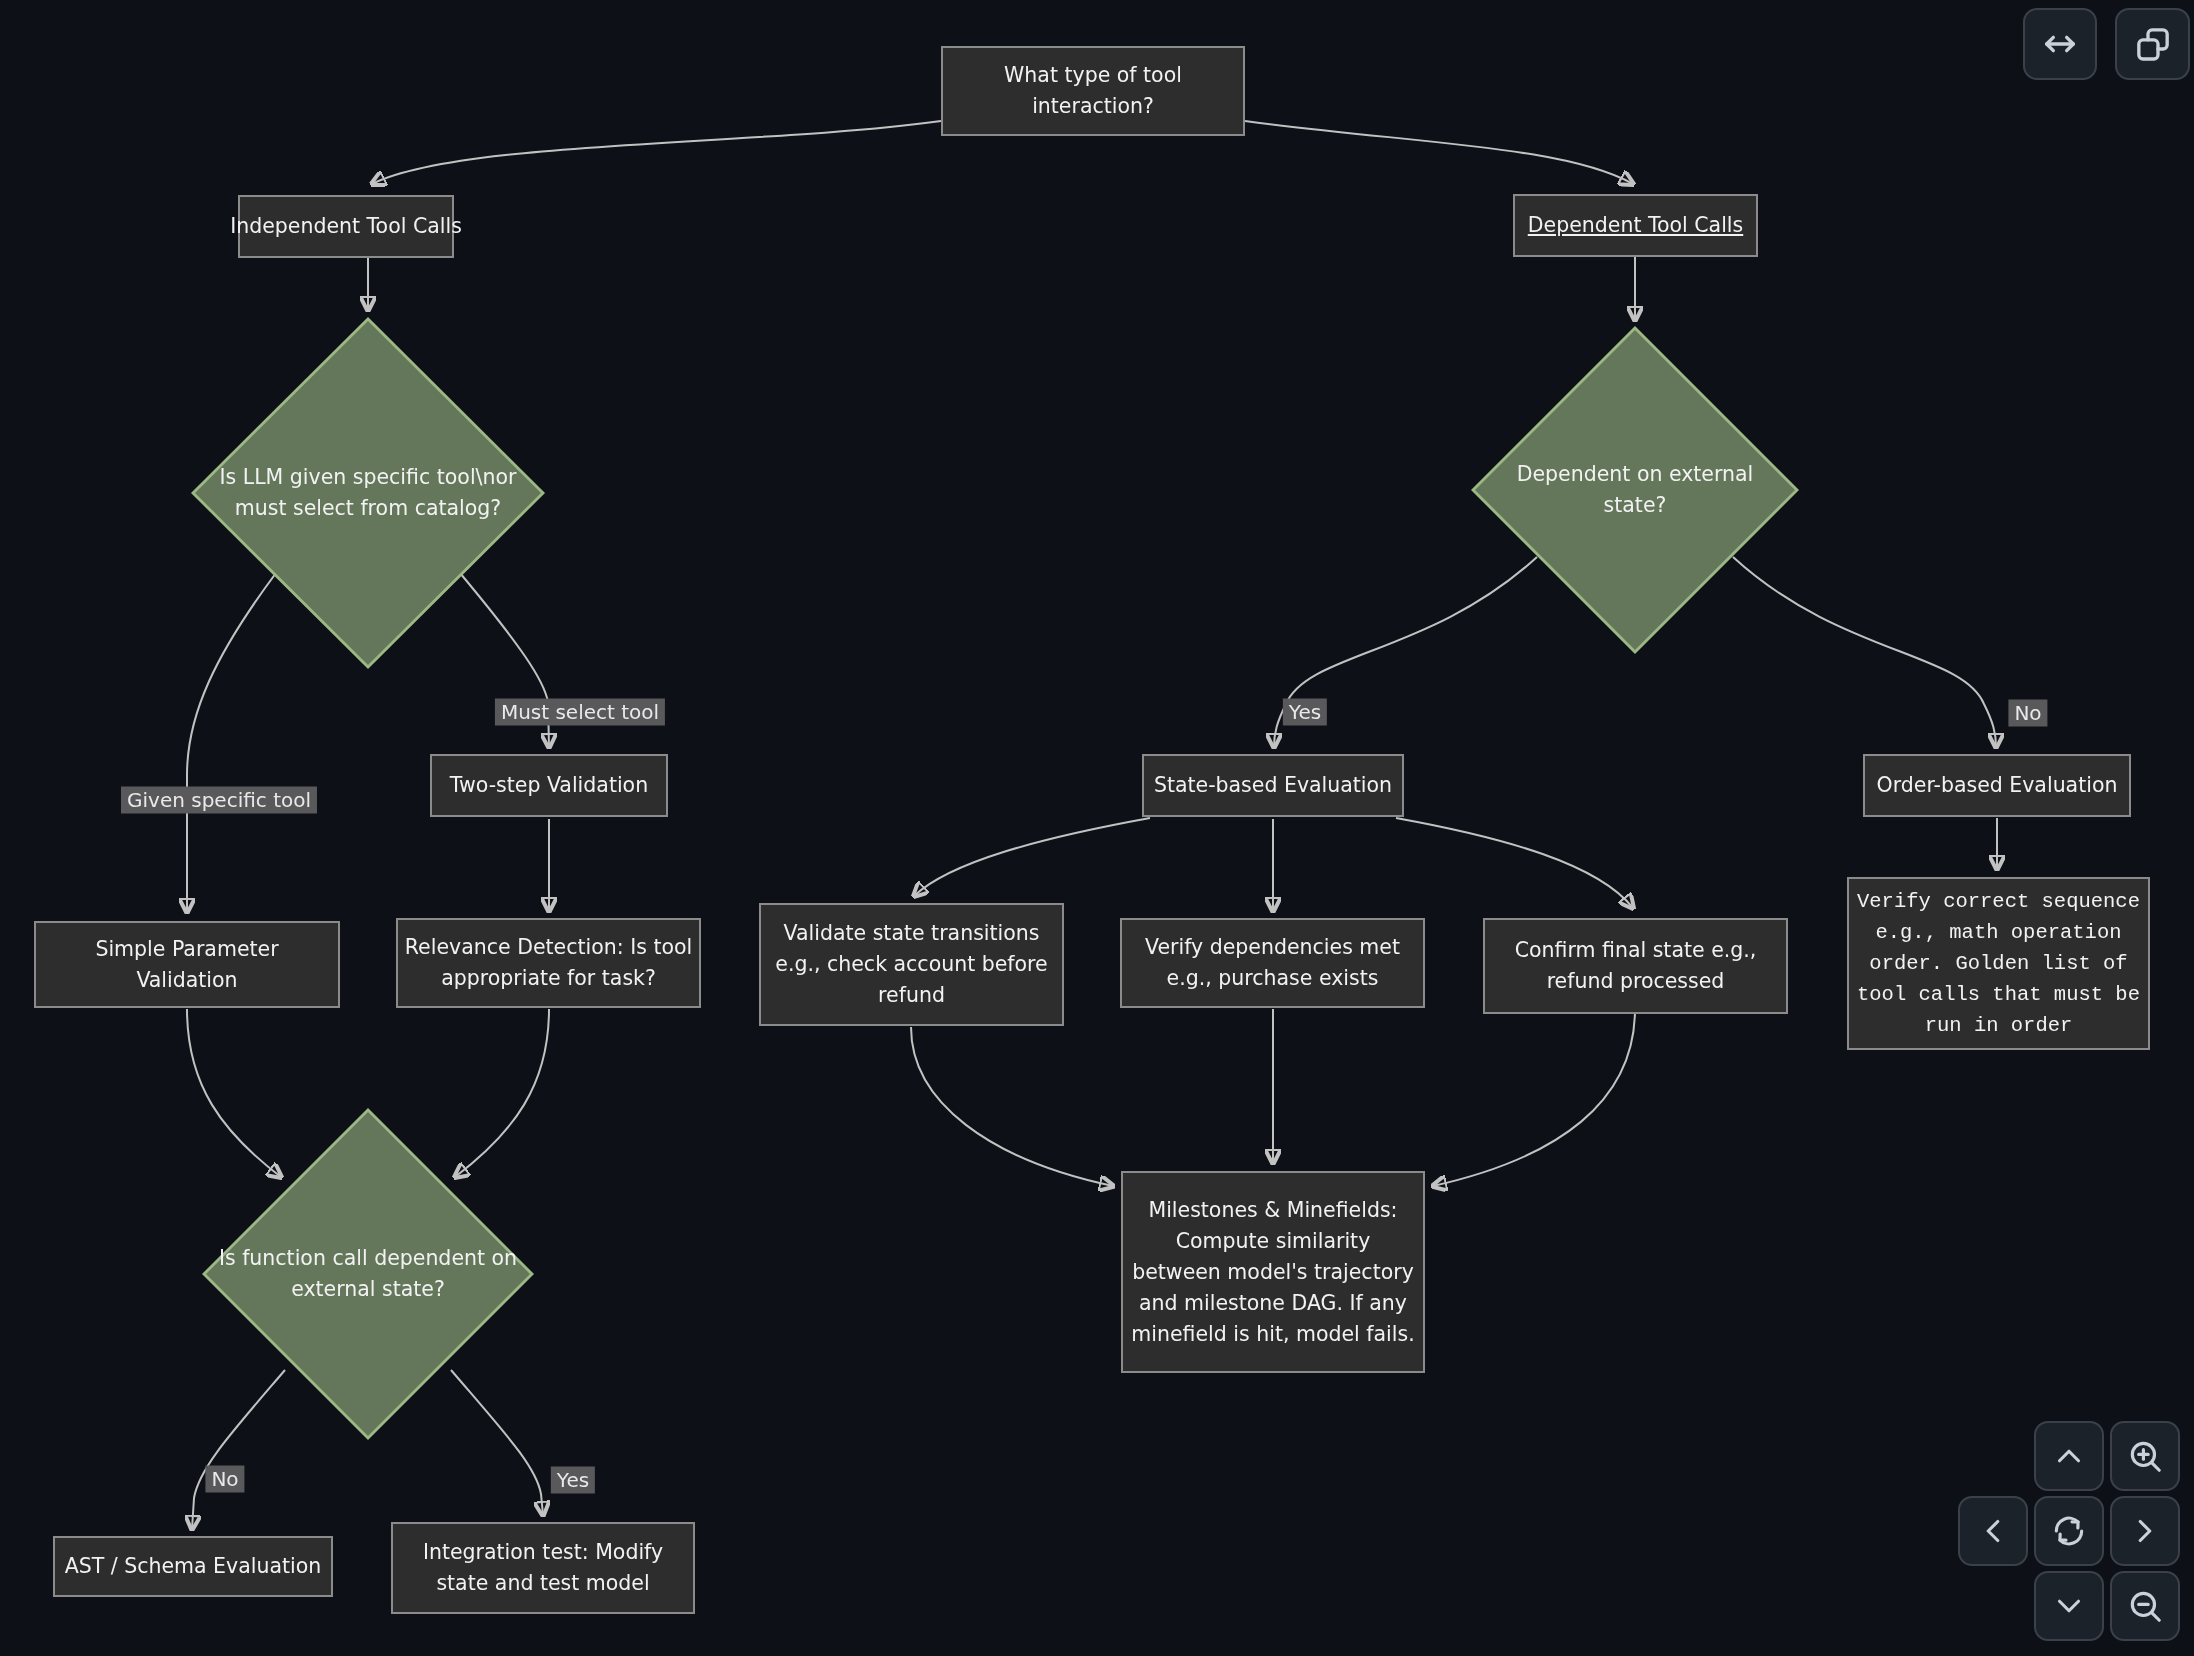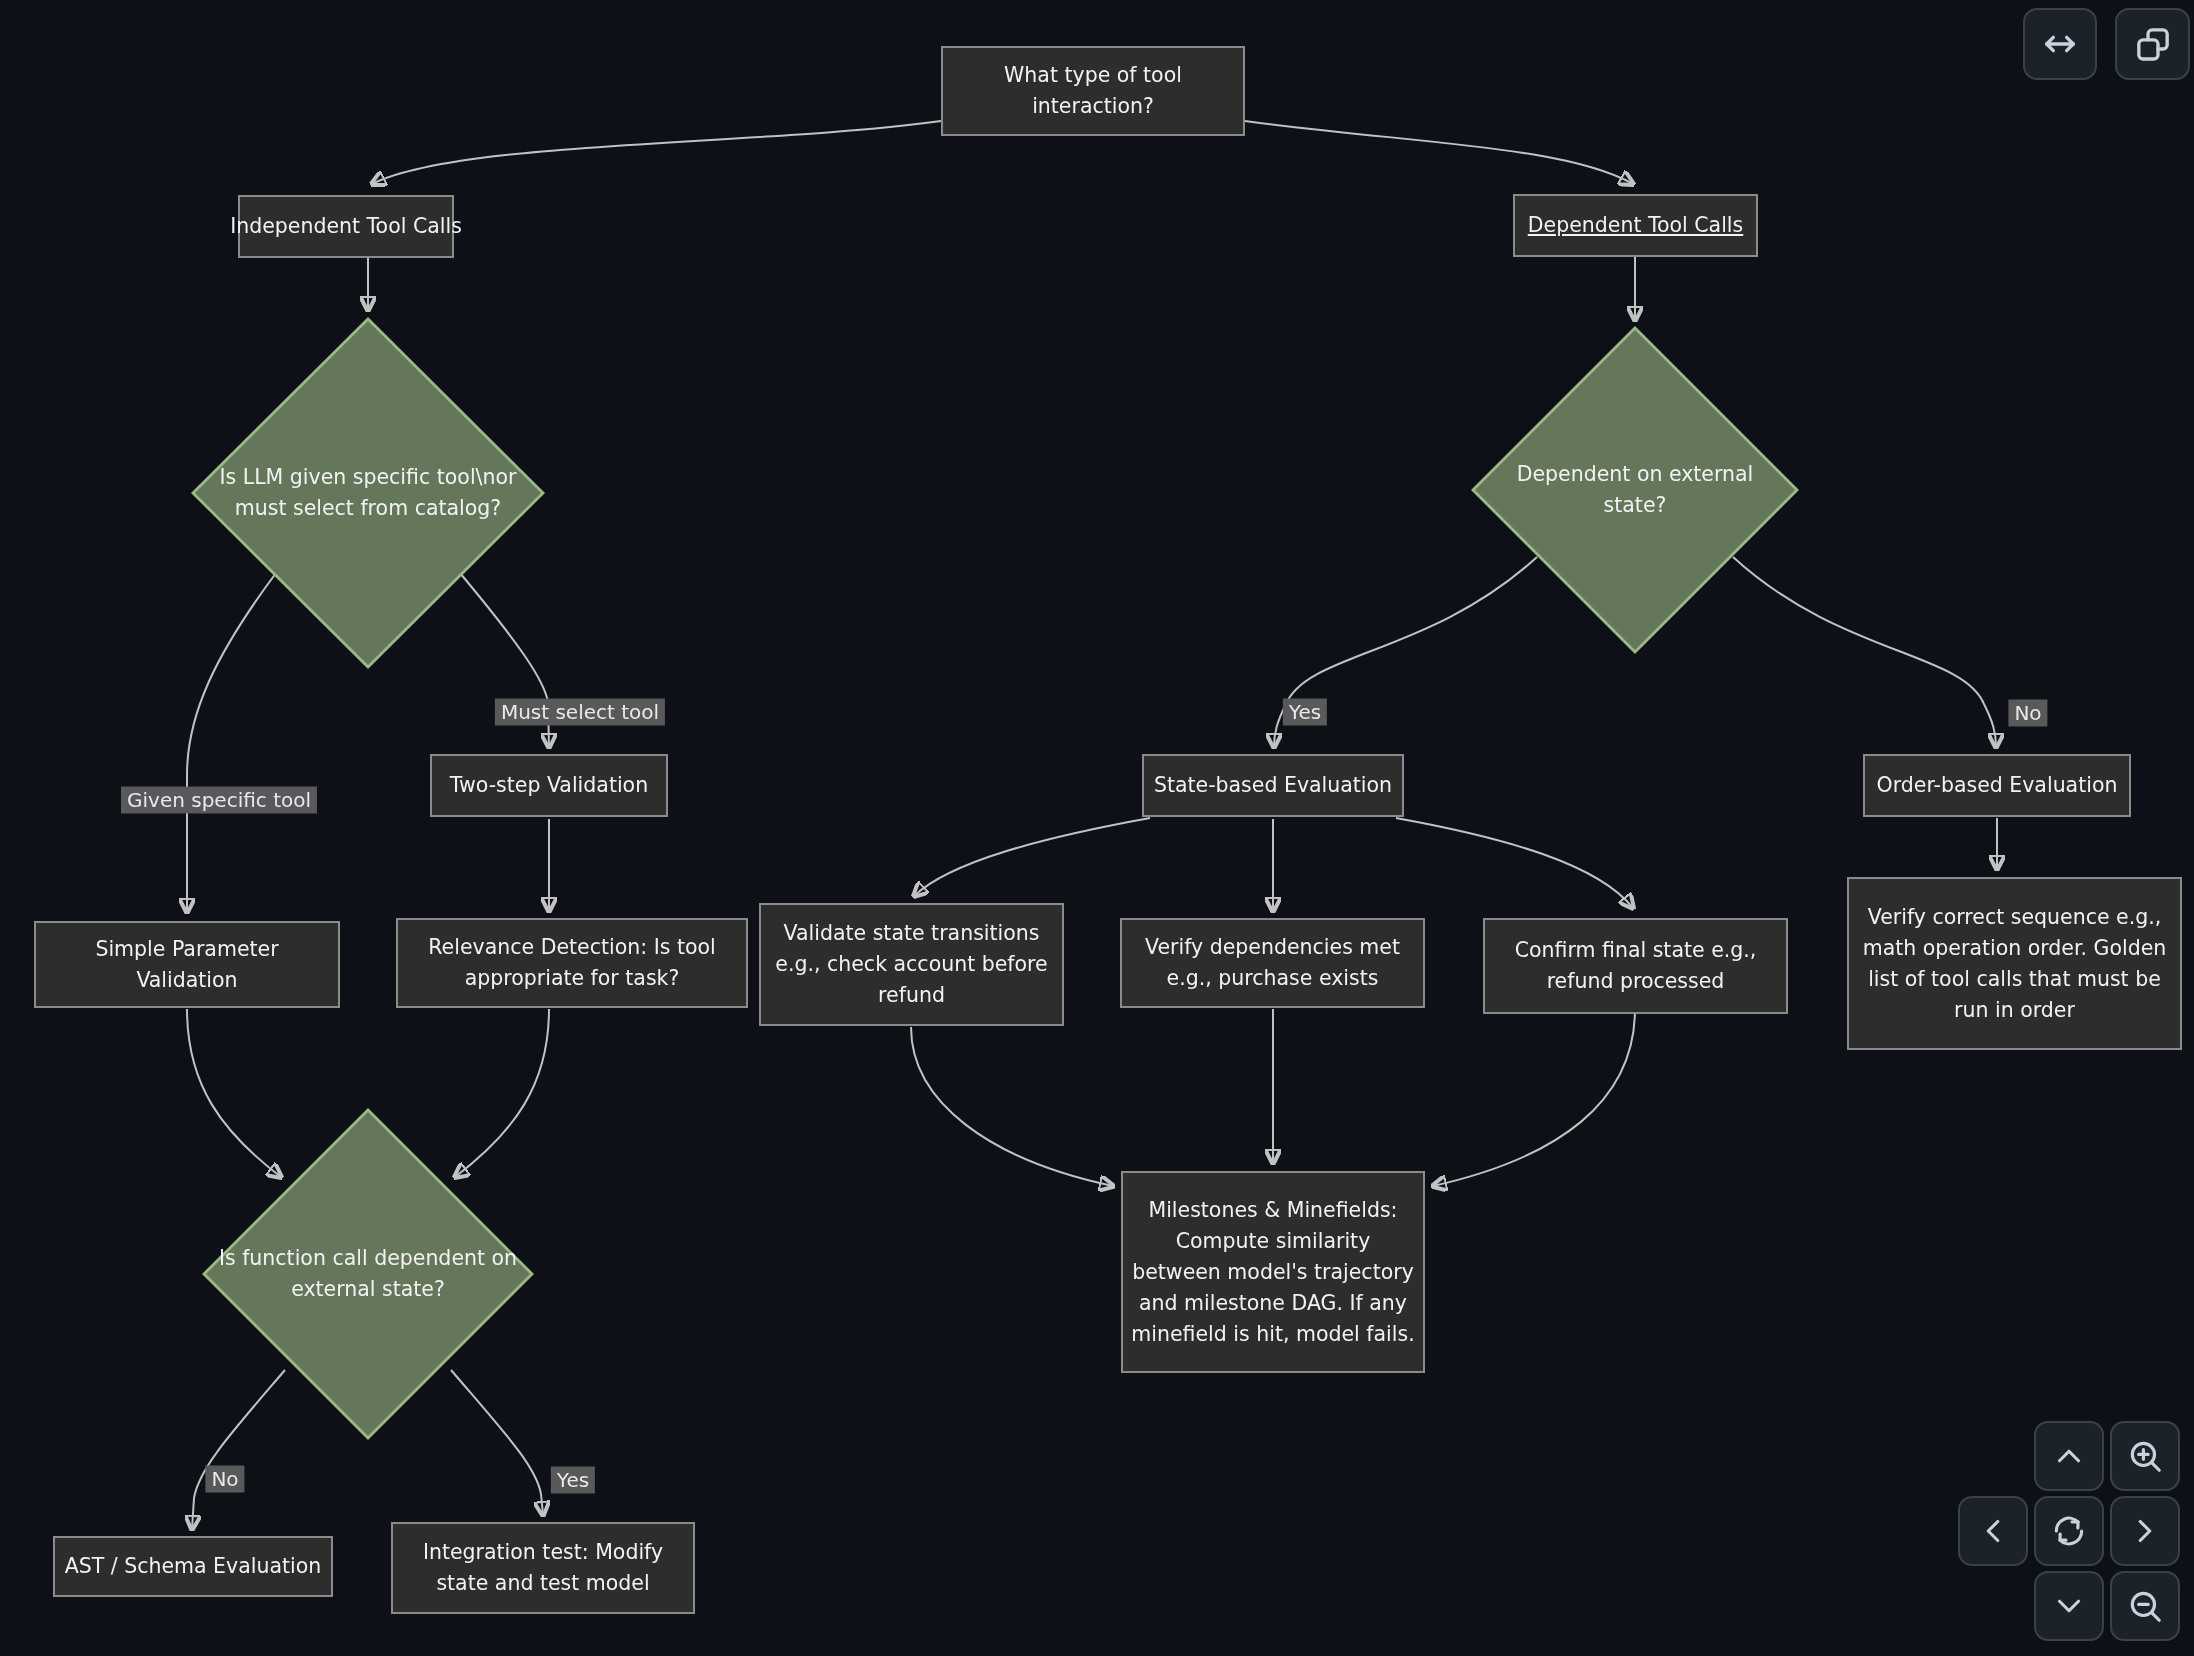--- a/index.html
+++ b/index.html
@@ -78,29 +78,29 @@
   <div class="node oneline" style="left:1513px; top:194px; width:245px; height:63px;text-decoration:underline;">Dependent Tool Calls</div>
 
   <div class="node oneline" style="left:430px; top:754px; width:238px; height:63px;">Two-step Validation</div>
 
   <div class="node oneline" style="left:1142px; top:754px; width:262px; height:63px;">State-based Evaluation</div>
 
   <div class="node" style="left:34px; top:921px; width:306px; height:87px;">Simple Parameter Validation</div>
 
   <div class="node oneline" style="left:1863px; top:754px; width:268px; height:63px;">Order-based Evaluation</div>
 
-  <div class="node" style="left:396px; top:918px; width:352px; height:90px;">Relevance Detection: Is tool appropriate for task?</div>
+  <div class="node" style="left:396px; top:918px; width:305px; height:90px;">Relevance Detection: Is tool appropriate for task?</div>
 
   <div class="node" style="left:759px; top:903px; width:305px; height:123px;">Validate state transitions e.g., check account before refund</div>
 
   <div class="node" style="left:1120px; top:918px; width:305px; height:90px;">Verify dependencies met e.g., purchase exists</div>
 
   <div class="node" style="left:1483px; top:918px; width:305px; height:96px;">Confirm final state e.g., refund processed</div>
 
-  <div class="node" style="left:1847px; top:877px; width:335px; height:173px;">Verify correct sequence e.g., math operation order. Golden list of tool calls that must be run in order</div>
+  <div class="node" style="left:1847px; top:877px; width:303px; height:173px;font-family:Liberation Mono, monospace;">Verify correct sequence e.g., math operation order. Golden list of tool calls that must be run in order</div>
 
   <div class="node" style="left:1121px; top:1171px; width:304px; height:202px;">Milestones &amp; Minefields: Compute similarity between model's trajectory and milestone DAG. If any minefield is hit, model fails.</div>
 
   <div class="node oneline" style="left:53px; top:1536px; width:280px; height:61px;">AST / Schema Evaluation</div>
 
   <div class="node" style="left:391px; top:1522px; width:304px; height:92px;">Integration test: Modify state and test model</div>
 
   <div class="diamond" style="left:191px; top:317px; width:354px; height:352px;">
     <div class="shape"></div>
     <div class="shapein"></div>

